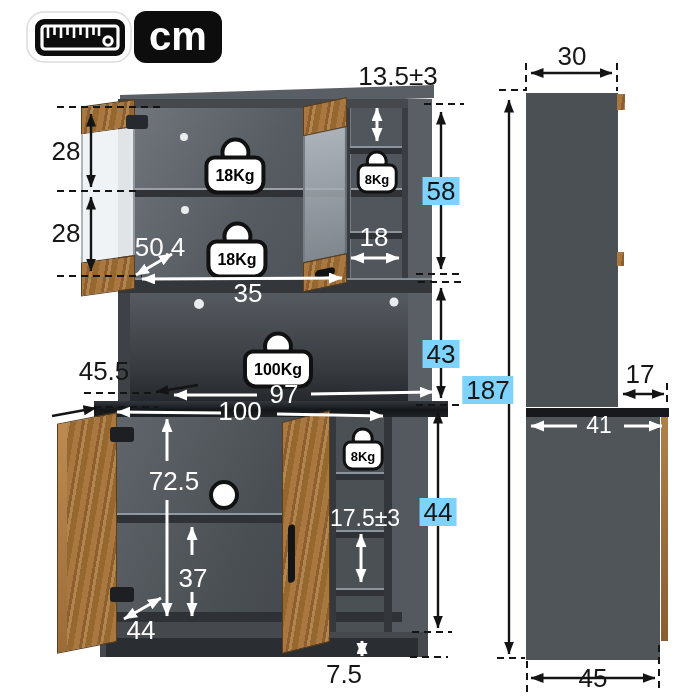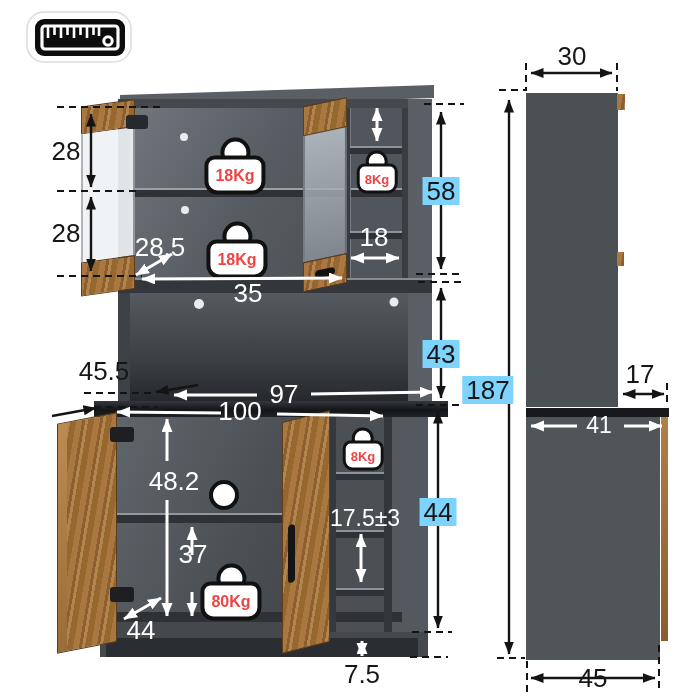--- a/index.html
+++ b/index.html
@@ -12,21 +12,21 @@
   .lab.w{color:#ffffff;}
   .lab.bg{background:#7dd3fc;padding:1px 4px;}
   .lab.s23{font-size:23px;}
   
   .wt{position:absolute;transform:translate(-50%,-50%);display:flex;flex-direction:column;
       align-items:center;z-index:30;}
   .wt .knob{width:22px;height:22px;border:4px solid #111;background:#fff;border-radius:50%;
             margin-bottom:-12px;}
   .wt .wbody{position:relative;background:#fff;border:4px solid #111;
              border-radius:10px 10px 13px 13px;padding:7px 7px 6px;font-weight:700;
-             font-size:16px;color:#ef4444;}
+             font-size:16px;color:#000000;}
   .wt.S .knob{width:16px;height:16px;border-width:3.5px;margin-bottom:-9px;}
   .wt.S .wbody{font-size:13px;padding:5px 5px 4px;border-width:3.5px;border-radius:8px 8px 10px 10px;}
   
   .wood{background:repeating-linear-gradient(100deg,#a87840 0 6px,#8f5e2e 6px 9px,#b0854e 9px 12px,#96672f 12px 18px);}
   .door{z-index:20;}
   .svgo{position:absolute;left:0;top:0;z-index:40;pointer-events:none;}
   .badge-cm{position:absolute;left:134px;top:11px;width:88px;height:52px;background:#0d0d0d;
             border-radius:12px;display:flex;align-items:center;justify-content:center;z-index:60;}
   .badge-cm span{color:#fff;font-size:40px;font-weight:700;line-height:1;margin-top:-3px;}
 </style>
@@ -45,20 +45,23 @@
       <line x1="35" y1="16" x2="35" y2="27"></line>
         <line x1="41.5" y1="16" x2="41.5" y2="24"></line>
       <line x1="48" y1="16" x2="48" y2="27"></line>
         <line x1="54.5" y1="16" x2="54.5" y2="24"></line>
       <line x1="61" y1="16" x2="61" y2="27"></line>
         <line x1="67.5" y1="16" x2="67.5" y2="24"></line>
       <line x1="73" y1="16" x2="73" y2="25"></line>
     </g>
     <circle cx="82" cy="30" r="4.2" fill="none" stroke="#ffffff" stroke-width="3"></circle>
   </svg>
+  <div class="badge-cm">
+    <span>cm</span>
+  </div>
 
   <div>
 
     <div class="abs" style="left:120px;top:90px;width:314px;height:13px;background:#5a5f65;transform:skewY(-1.8deg);z-index:10"></div>
 
     <div class="abs" style="left:118px;top:99px;width:314px;height:192px;background:#45494e;z-index:10"></div>
     <div class="abs" style="left:118px;top:99px;width:12px;height:304px;background:#3e4247;z-index:11"></div>
     <div class="abs" style="left:408px;top:99px;width:24px;height:304px;background:#5a5f65;z-index:11"></div>
 
     <div class="abs" style="left:130px;top:108px;width:278px;height:170px;background:linear-gradient(120deg,#70767c,#575c62 45%,#474c51);z-index:12"></div>
@@ -200,47 +203,48 @@
     <div class="wbody">18Kg</div>
   </div>
   <div class="wt" style="left:237px;top:250px">
     <div class="knob"></div>
     <div class="wbody">18Kg</div>
   </div>
   <div class="wt S" style="left:377px;top:172px">
     <div class="knob"></div>
     <div class="wbody">8Kg</div>
   </div>
+  <div class="wt" style="left:278px;top:360px">
+    <div class="knob"></div>
+    <div class="wbody">100Kg</div>
+  </div>
   <div class="wt" style="left:224px;top:489px">
     <div class="knob"></div>
   </div>
-  <div class="wt" style="left:231px;top:592px">
-    <div class="knob"></div>
-    <div class="wbody">80Kg</div>
-  </div>
   <div class="wt S" style="left:363px;top:449px">
     <div class="knob"></div>
     <div class="wbody">8Kg</div>
   </div>
 
+  <div class="lab" style="left:398px;top:76px">13.5±3</div>
   <div class="lab" style="left:66px;top:151px">28</div>
   <div class="lab" style="left:66px;top:233px">28</div>
-  <div class="lab w" style="left:160px;top:247px">28.5</div>
+  <div class="lab w" style="left:160px;top:247px">50.4</div>
   <div class="lab w" style="left:248px;top:293px">35</div>
   <div class="lab w" style="left:374px;top:237px">18</div>
   <div class="lab bg" style="left:441px;top:191px">58</div>
   <div class="lab bg" style="left:441px;top:354px">43</div>
   <div class="lab" style="left:104px;top:371px">45.5</div>
   <div class="lab w" style="left:284px;top:394px">97</div>
   <div class="lab w" style="left:240px;top:411px">100</div>
-  <div class="lab w" style="left:174px;top:481px">48.2</div>
-  <div class="lab w" style="left:193px;top:554px">37</div>
+  <div class="lab w" style="left:174px;top:481px">72.5</div>
+  <div class="lab w" style="left:193px;top:578px">37</div>
   <div class="lab w" style="left:141px;top:630px">44</div>
   <div class="lab w s23" style="left:365px;top:518px">17.5±3</div>
   <div class="lab bg" style="left:438px;top:512px">44</div>
-  <div class="lab" style="left:362px;top:674px">7.5</div>
+  <div class="lab" style="left:344px;top:674px">7.5</div>
   <div class="lab" style="left:572px;top:56px">30</div>
   <div class="lab bg" style="left:488px;top:390px">187</div>
   <div class="lab" style="left:640px;top:374px">17</div>
   <div class="lab w s23" style="left:599px;top:425px">41</div>
   <div class="lab" style="left:593px;top:678px">45</div>
 
 </div>
 
 </body></html>

